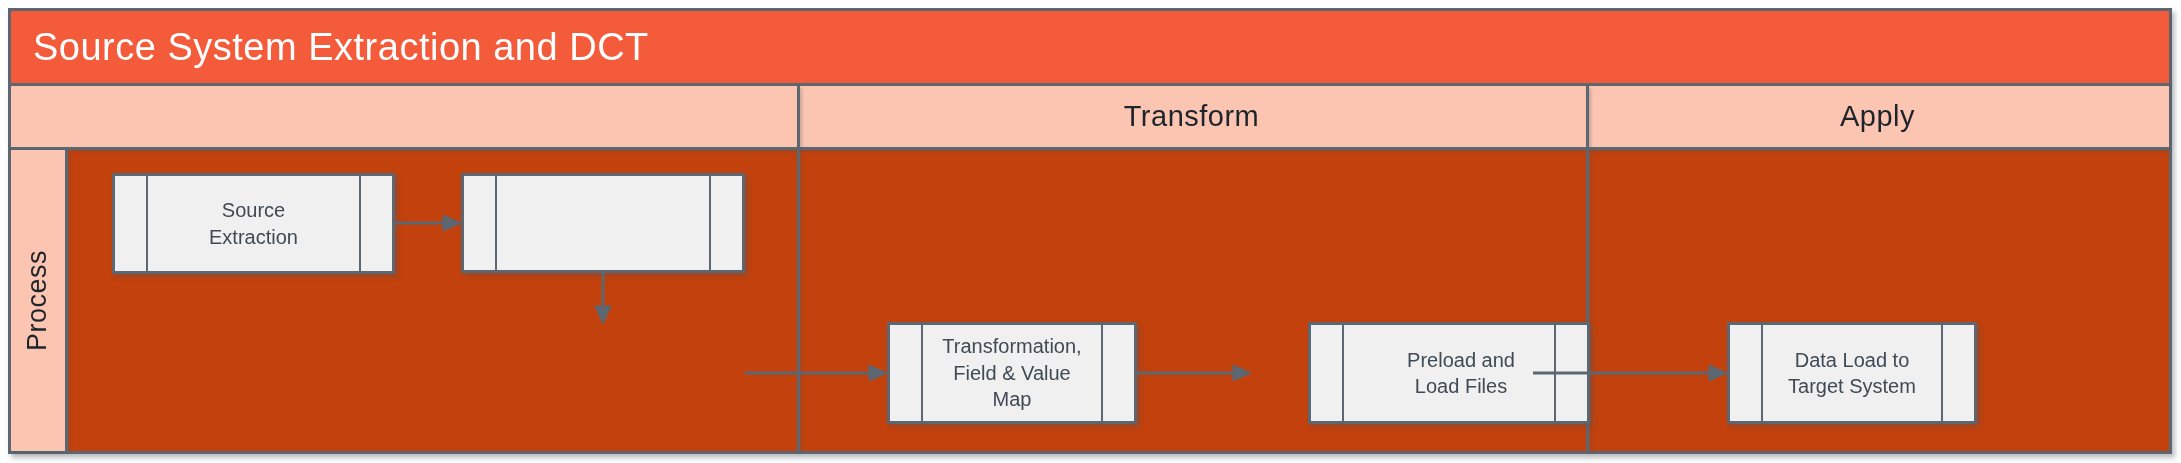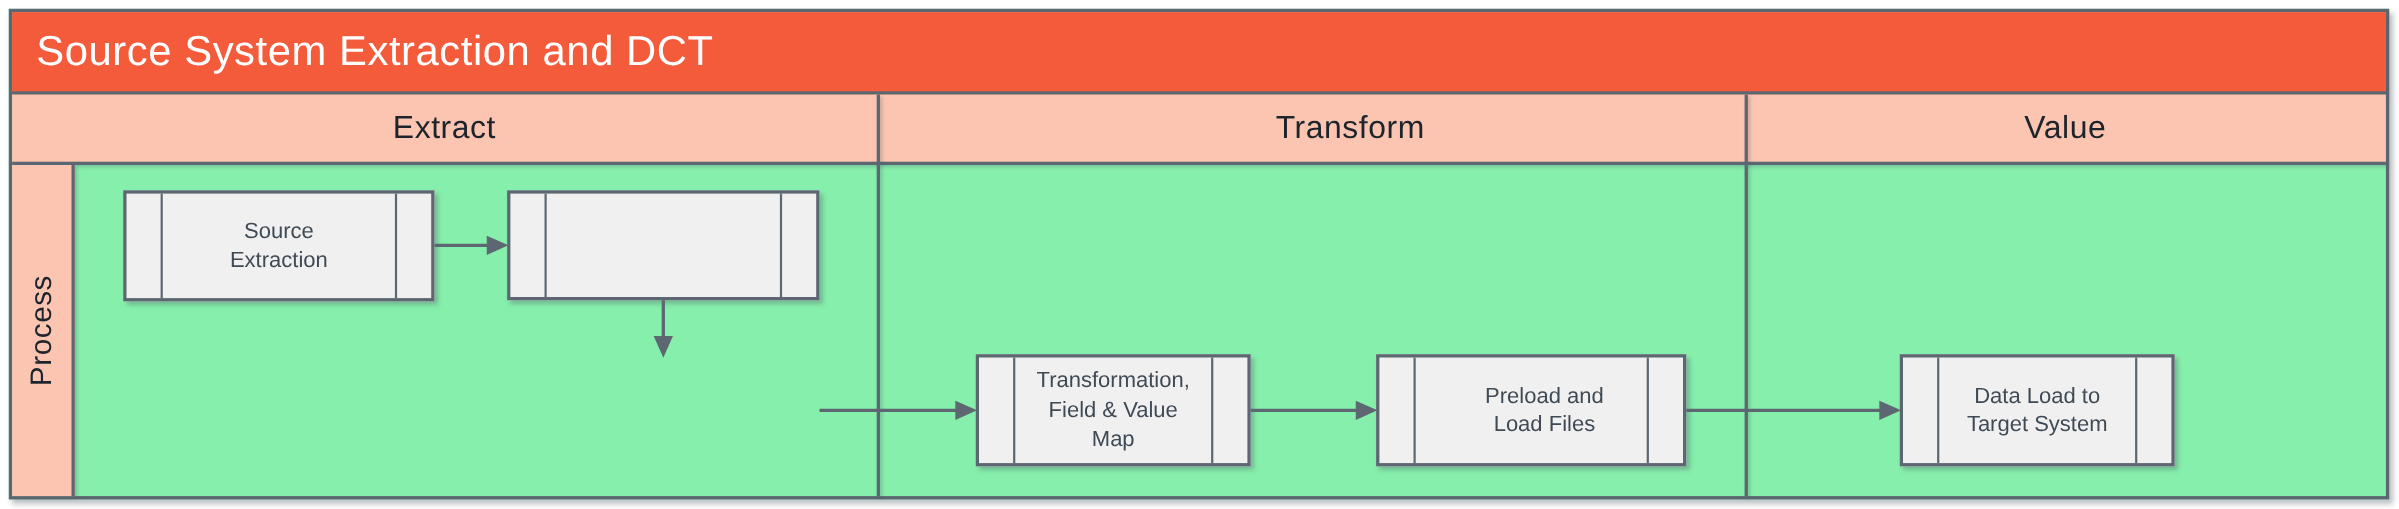--- a/index.html
+++ b/index.html
@@ -1,65 +1,62 @@
 <!DOCTYPE html>
 <html><head>
 <meta charset="utf-8">
 <style>
   html,body{margin:0;padding:0;background:#ffffff;}
   body{width:2181px;height:463px;overflow:hidden;font-family:"Liberation Sans",sans-serif;position:relative;}
   .canvas{position:absolute;left:0;top:0;width:2181px;height:463px;}
-  .frame{position:absolute;left:8px;top:8px;width:2158px;height:440px;border:3px solid #5D6771;background:#86efac;box-shadow:3px 4px 5px rgba(80,90,100,.38);}
+  .frame{position:absolute;left:8px;top:8px;width:2158px;height:440px;border:3px solid #5D6771;background:#c2410c;box-shadow:3px 4px 5px rgba(80,90,100,.38);}
   .title-row{position:absolute;left:0;top:0;right:0;height:72px;background:#F45B3B;border-bottom:3px solid #5D6771;display:flex;align-items:center;box-shadow:2px 2px 3px rgba(80,90,100,.3);}
   .title-text{color:#ffffff;font-size:38px;letter-spacing:.5px;padding-left:22px;white-space:nowrap;}
   .header-row{position:absolute;left:0;top:75px;right:0;height:61px;background:#FCC5B1;border-bottom:3px solid #5D6771;box-shadow:2px 2px 3px rgba(80,90,100,.3);}
   .header-cell{position:absolute;top:0;bottom:0;display:flex;align-items:center;justify-content:center;}
   .header-cell span{font-size:29px;color:#1D242C;letter-spacing:.5px;}
   .c-extract{left:0;width:786px;}
-  .c-transform{left:786px;width:789px;padding-left:36px;}
+  .c-transform{left:786px;width:789px;}
   .c-load{left:1575px;right:0;}
   .lane-strip{position:absolute;left:0;top:139px;bottom:0;width:54px;background:#FCC5B1;border-right:3px solid #5D6771;display:flex;align-items:center;justify-content:center;box-shadow:2px 2px 3px rgba(80,90,100,.3);}
   .lane-label{transform:rotate(-90deg);white-space:nowrap;font-size:27px;color:#1D242C;letter-spacing:.5px;}
   .divider{position:absolute;top:75px;bottom:0;width:3px;background:#5D6771;box-shadow:2px 2px 3px rgba(80,90,100,.3);}
   .d1{left:786px;}
   .d2{left:1575px;}
   .node{position:absolute;background:#F0F0F0;border:3px solid #5D6771;box-sizing:border-box;display:flex;align-items:center;justify-content:center;box-shadow:3px 3px 4px rgba(80,90,100,.35);}
   .side-bar{position:absolute;top:0;bottom:0;width:2px;background:#5D6771;}
   .side-bar.left{left:31px;}
   .side-bar.right{right:31px;}
   .node-label{font-size:20px;line-height:1.32;color:#3F4A55;text-align:center;white-space:pre-line;padding:0 38px;}
   .n1{left:101px;top:162px;width:283px;height:101px;}
   .n2{left:450px;top:162px;width:284px;height:100px;}
   .n3{left:450px;top:313px;width:284px;height:100px;}
   .n4{left:876px;top:311px;width:250px;height:102px;}
-  .n5{left:1240px;top:311px;width:282px;height:102px;padding-left:24px;}
+  .n5{left:1297px;top:311px;width:282px;height:102px;padding-left:24px;}
   .n6{left:1716px;top:311px;width:250px;height:102px;}
   .connectors{position:absolute;left:0;top:0;pointer-events:none;}
   .connectors line{stroke:#5D6771;stroke-width:3;}
   .connectors polygon{fill:#5D6771;stroke:#5D6771;stroke-width:1;}
 </style>
 </head>
 <body>
 
 <div class="canvas">
   <div class="frame">
 
     <div class="title-row">
       <span class="title-text">Source System Extraction and DCT</span>
     </div>
 
     <div class="header-row">
-      <div class="header-cell c-extract">
-        <span>Extract</span>
-      </div>
       <div class="header-cell c-transform">
         <span>Transform</span>
       </div>
       <div class="header-cell c-load">
-        <span>Value</span>
+        <span>Apply</span>
       </div>
     </div>
 
     <div class="lane-strip">
       <span class="lane-label">Process</span>
     </div>
 
     <div class="divider d1"></div>
     <div class="divider d2"></div>
 

